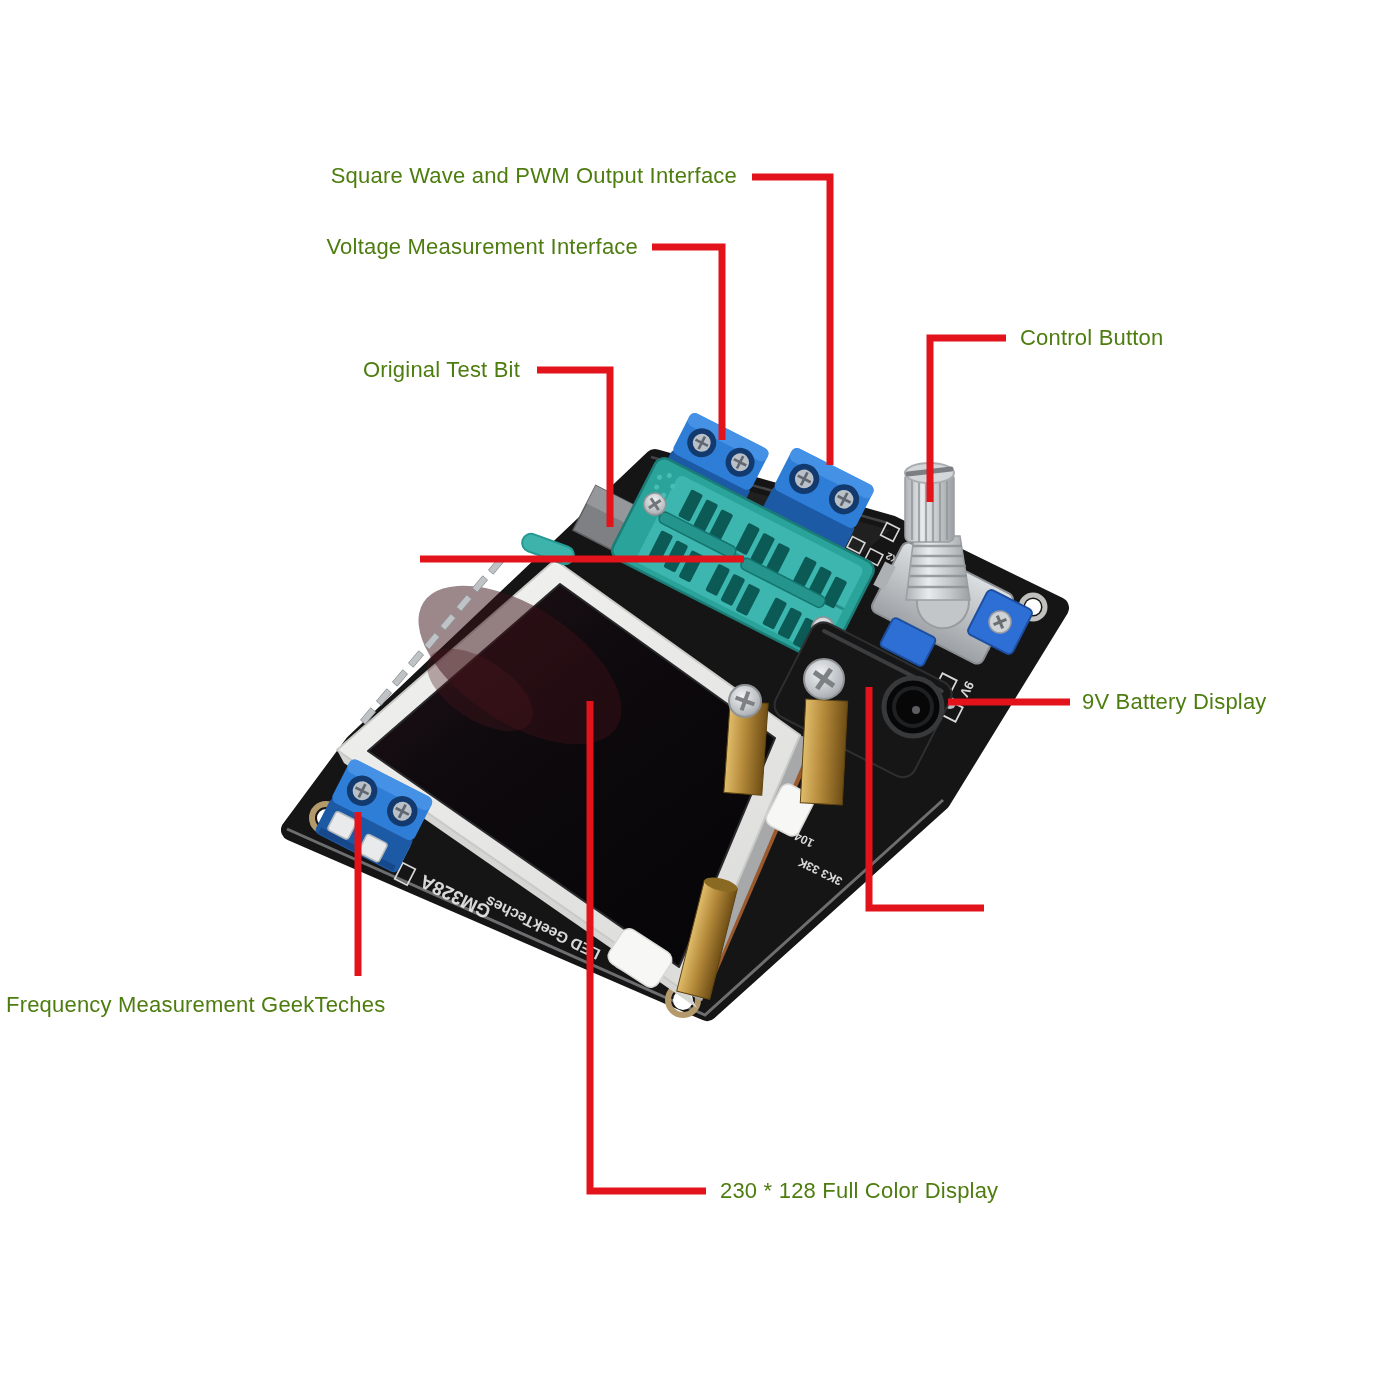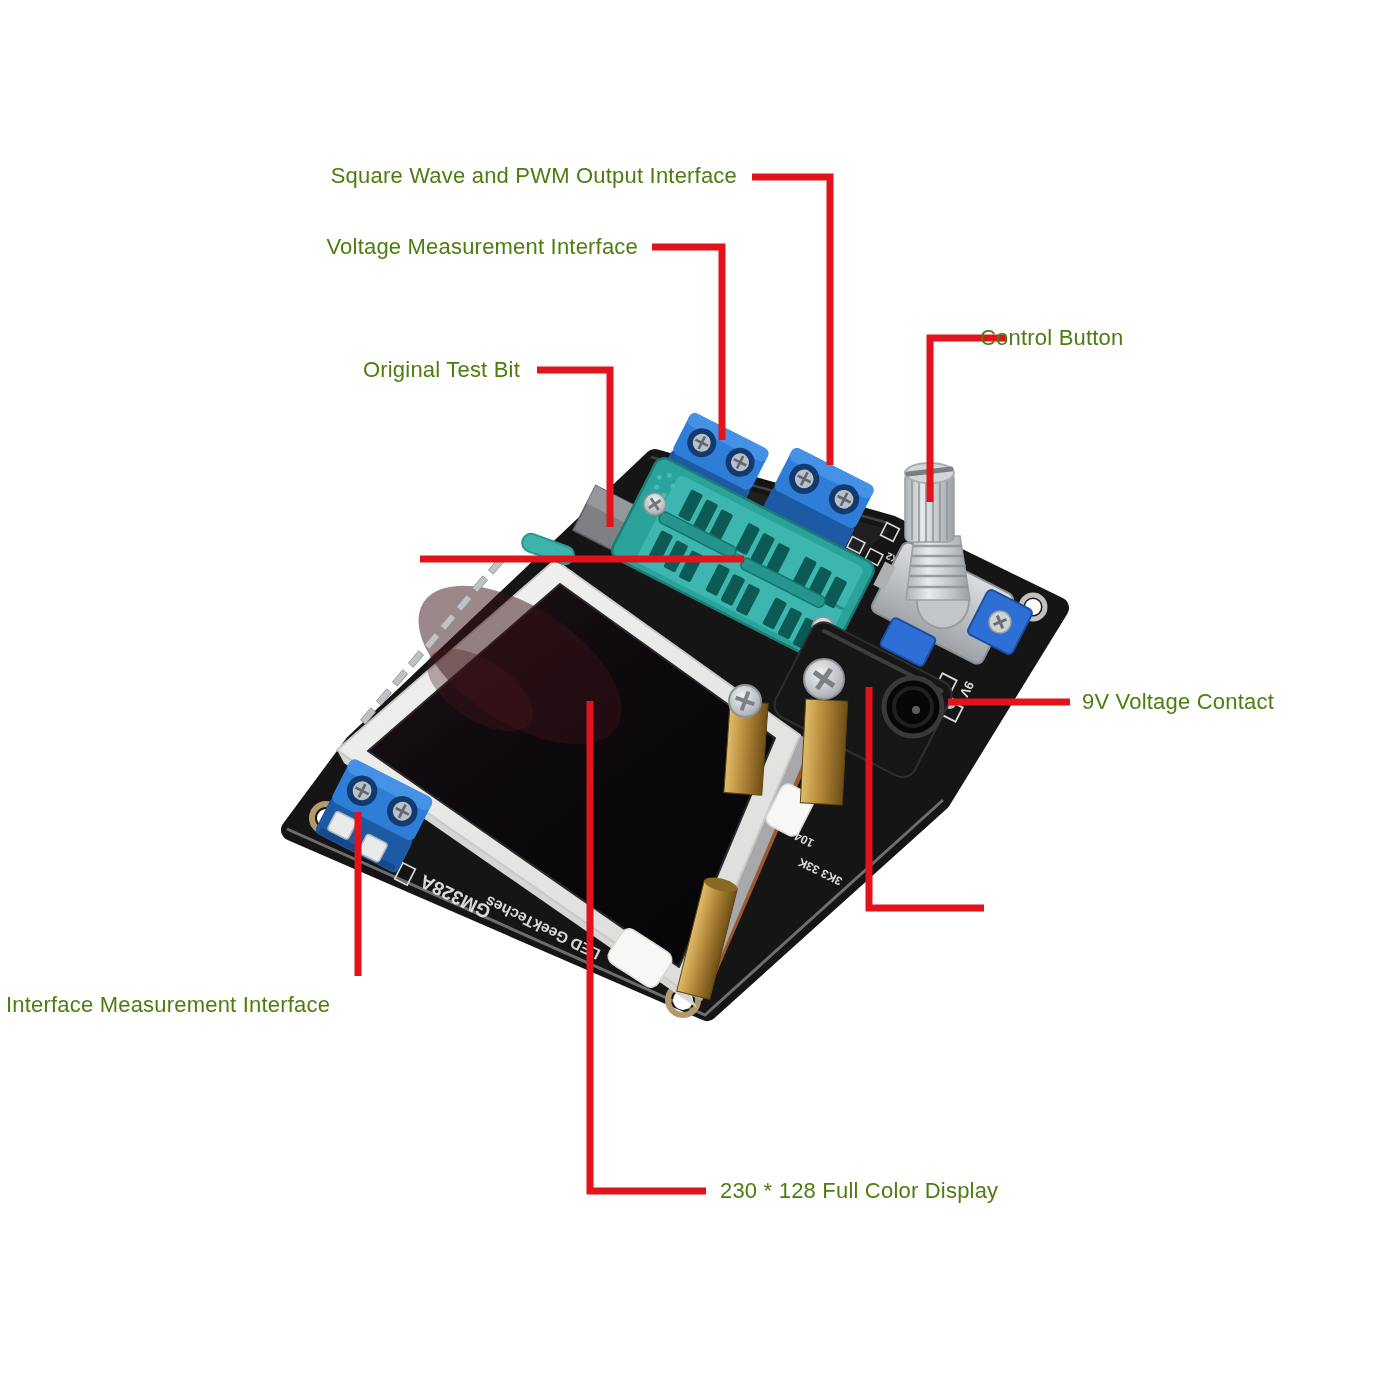--- a/index.html
+++ b/index.html
@@ -307,18 +307,18 @@
     <polyline points="420,559 744,559"></polyline>
     <polyline points="1070,702 948,702"></polyline>
     <polyline points="869,687 869,908 984,908"></polyline>
     <polyline points="358,812 358,976"></polyline>
     <polyline points="590,701 590,1191 706,1191"></polyline>
   </svg>
 
   <div class="callout-label" style="right:638px;top:156px">Square Wave and PWM Output Interface</div>
   <div class="callout-label" style="right:855px;top:350px">Original Test Bit</div>
   <div class="callout-label" style="right:737px;top:227px">Voltage Measurement Interface</div>
-  <div class="callout-label" style="left:980px;top:318px">Control Button</div>
-  <div class="callout-label" style="left:1082px;top:682px">9V Voltage Contact</div>
-  <div class="callout-label" style="left:6px;top:985px">Interface Measurement Interface</div>
+  <div class="callout-label" style="left:1020px;top:318px">Control Button</div>
+  <div class="callout-label" style="left:1082px;top:682px">9V Battery Display</div>
+  <div class="callout-label" style="left:6px;top:985px">Frequency Measurement GeekTeches</div>
   <div class="callout-label" style="left:720px;top:1171px">230 * 128 Full Color Display</div>
 
 </div>
 
 </body></html>

